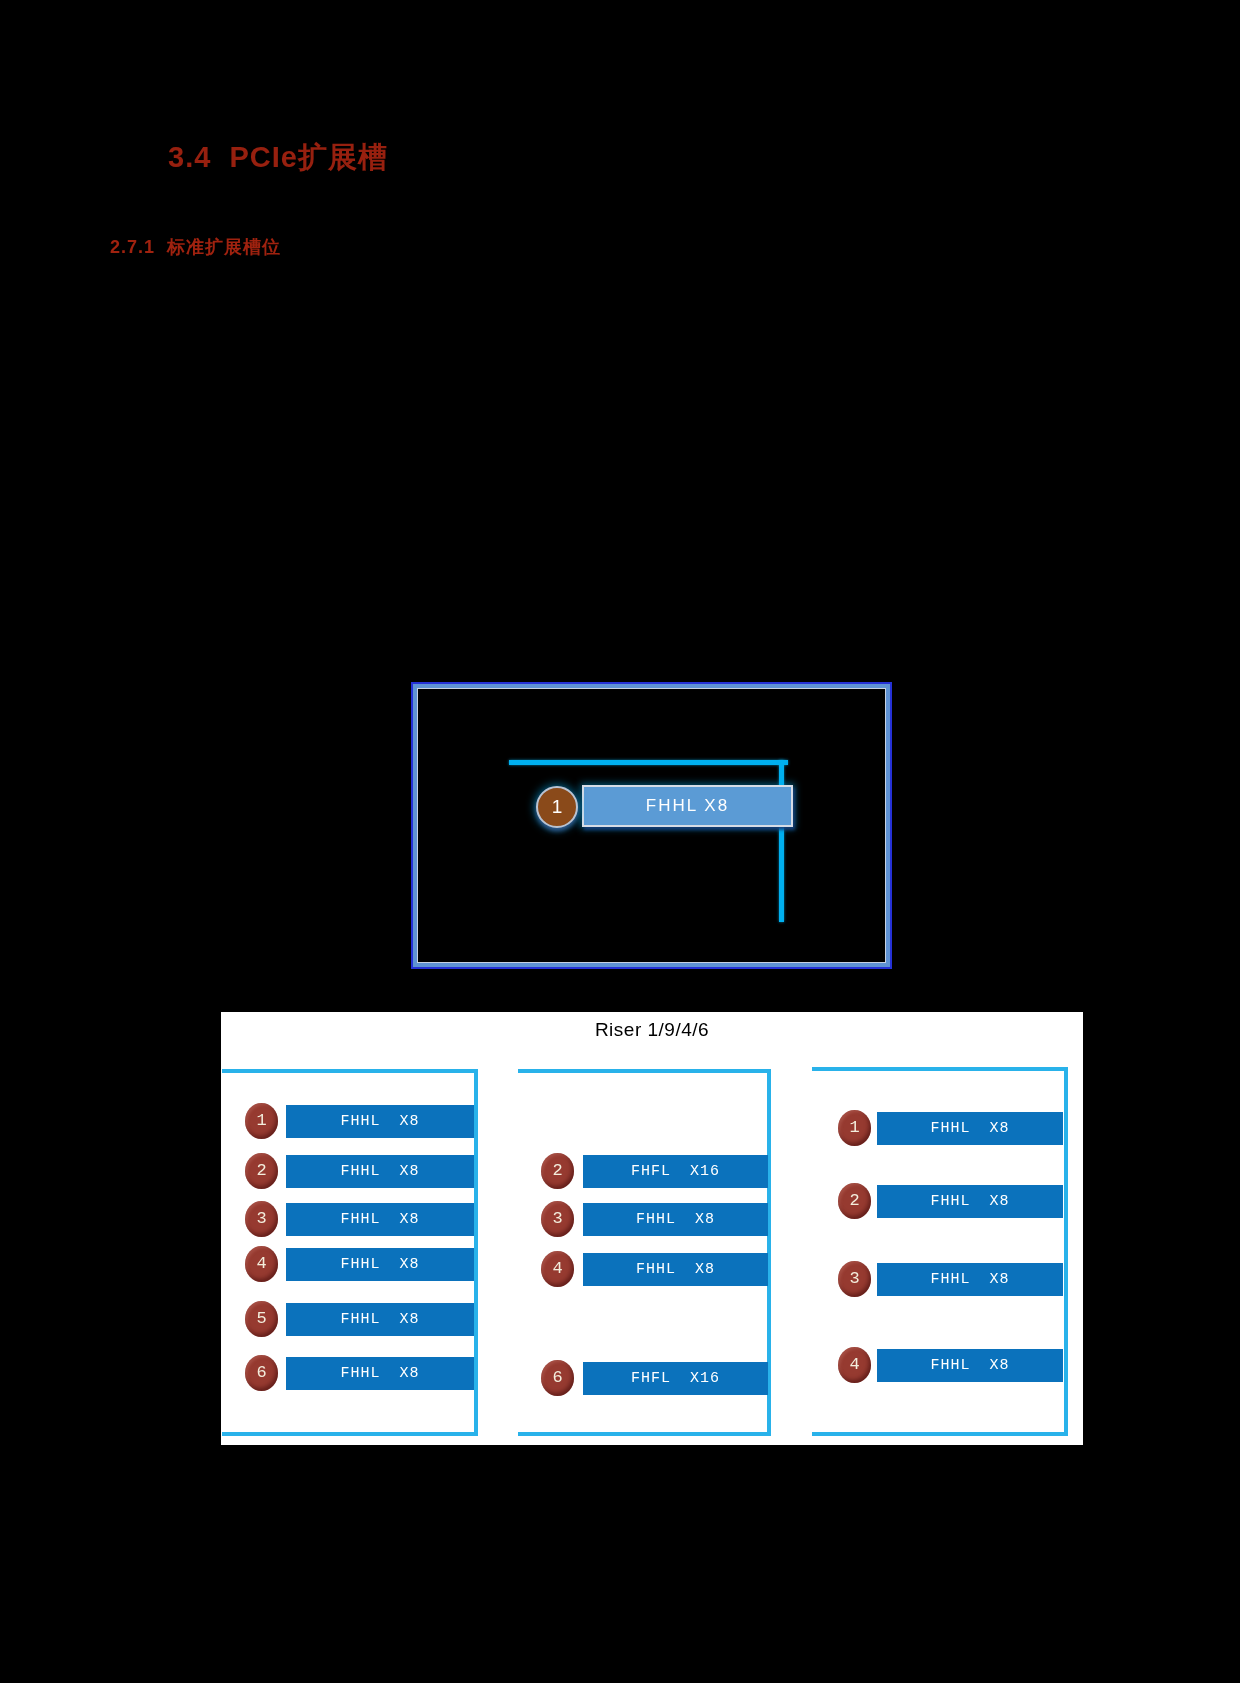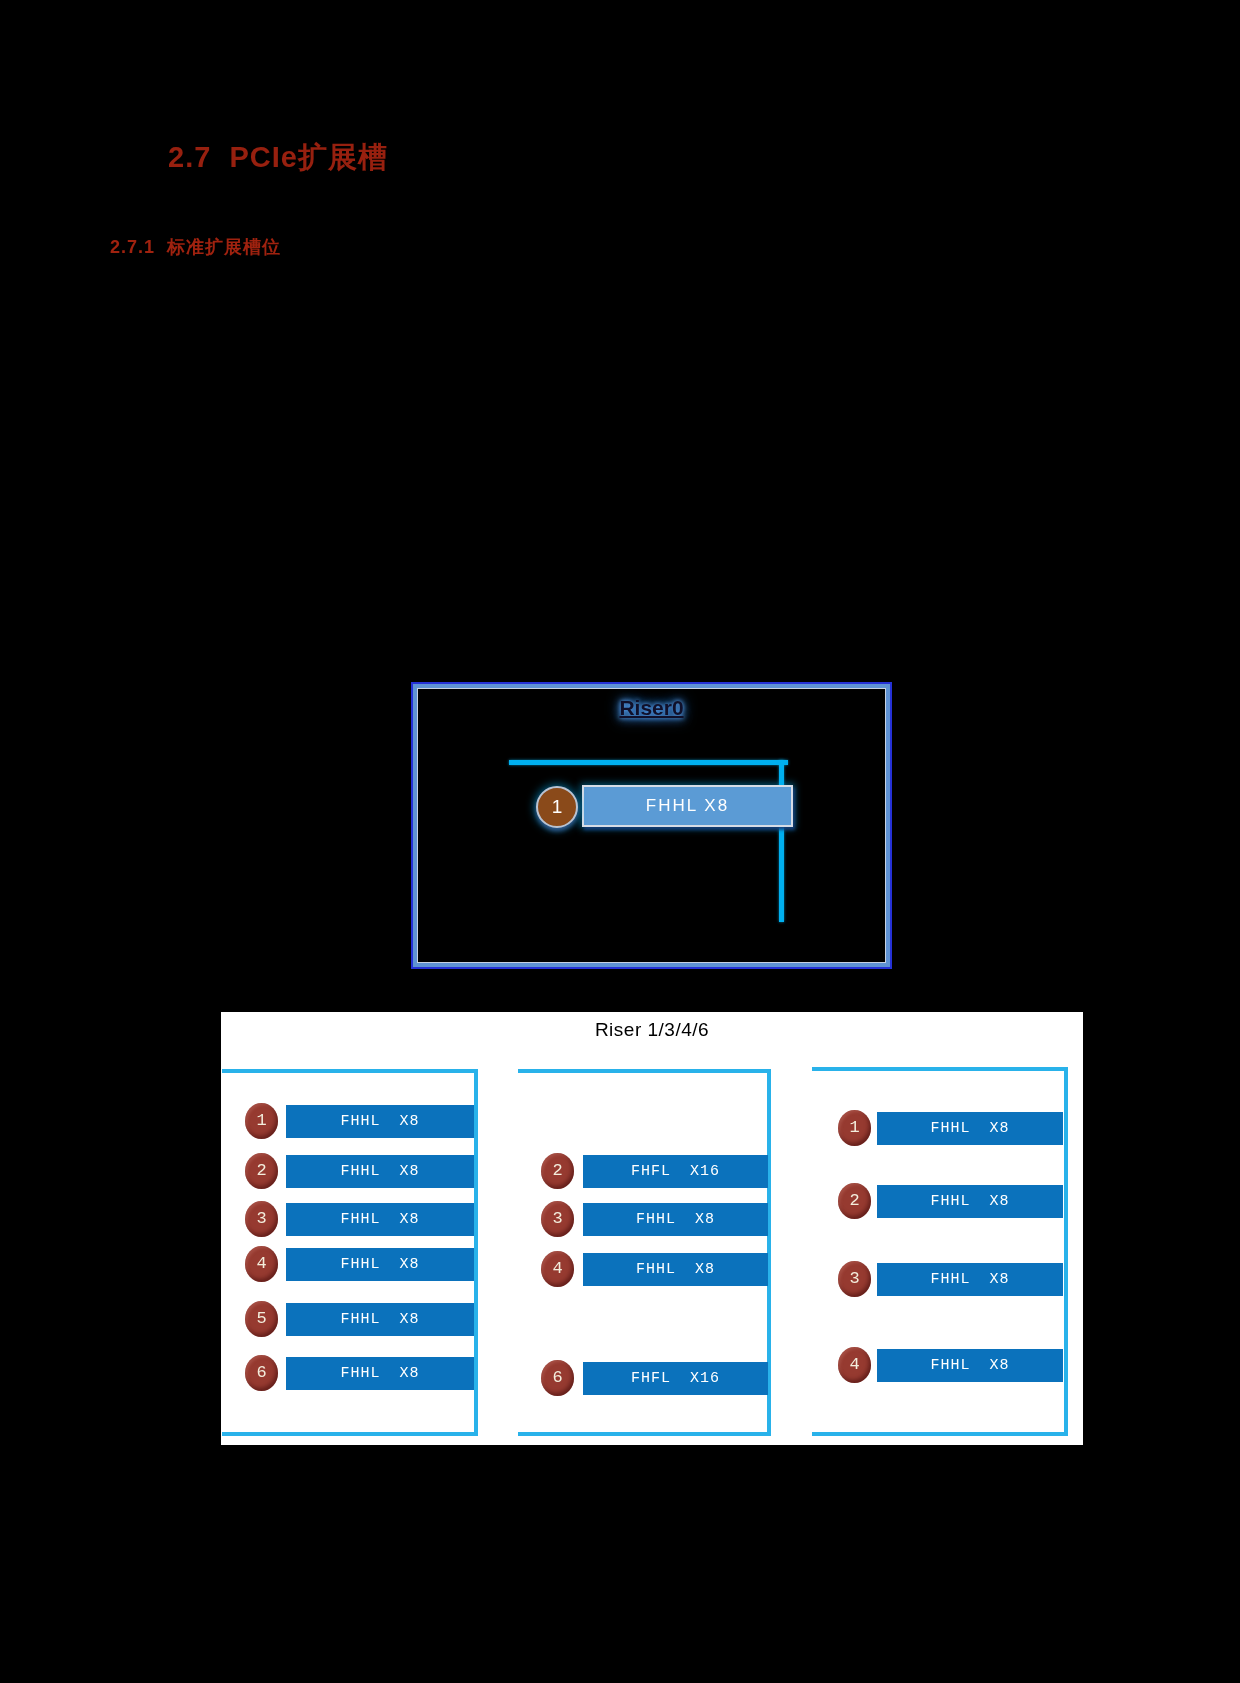--- a/index.html
+++ b/index.html
@@ -90,33 +90,32 @@
     background:#963a30;border-radius:50%;
     box-shadow:inset -2px -3px 4px rgba(60,10,10,.55),inset 2px 2px 3px rgba(200,120,110,.35);
     color:#f3eedd;
     font-family:"Liberation Mono",monospace;
     font-size:17px;line-height:36px;text-align:center;
   }
 </style>
 </head>
 <body>
 
-<div class="abs h-section">2.7  PCIe扩展槽</div>
+<div class="abs h-section">3.4  PCIe扩展槽</div>
 <div class="abs h-subsection">2.7.1  标准扩展槽位</div>
 
 <div class="abs fig1">
-  <div class="abs fig1-title">Riser0</div>
   <div class="abs conn conn-h"></div>
   <div class="abs conn conn-v"></div>
   <div class="abs fig1-badge">1</div>
   <div class="abs fig1-slot">FHHL X8</div>
 </div>
 
 <div class="abs fig2">
-  <div class="abs fig2-title">Riser 1/3/4/6</div>
+  <div class="abs fig2-title">Riser 1/9/4/6</div>
 
 <div class="panel" style="left: 1px; top: 57px; width: 252px; height: 359px;"></div>
     <div class="badge" style="left: 24px; top: 91px;">1</div>
     <div class="slotbox" style="left: 65px; top: 93px; width: 188px;">FHHL X8</div>
     <div class="badge" style="left: 24px; top: 141px;">2</div>
     <div class="slotbox" style="left: 65px; top: 143px; width: 188px;">FHHL X8</div>
     <div class="badge" style="left: 24px; top: 189px;">3</div>
     <div class="slotbox" style="left: 65px; top: 191px; width: 188px;">FHHL X8</div>
     <div class="badge" style="left: 24px; top: 234px;">4</div>
     <div class="slotbox" style="left: 65px; top: 236px; width: 188px;">FHHL X8</div>

